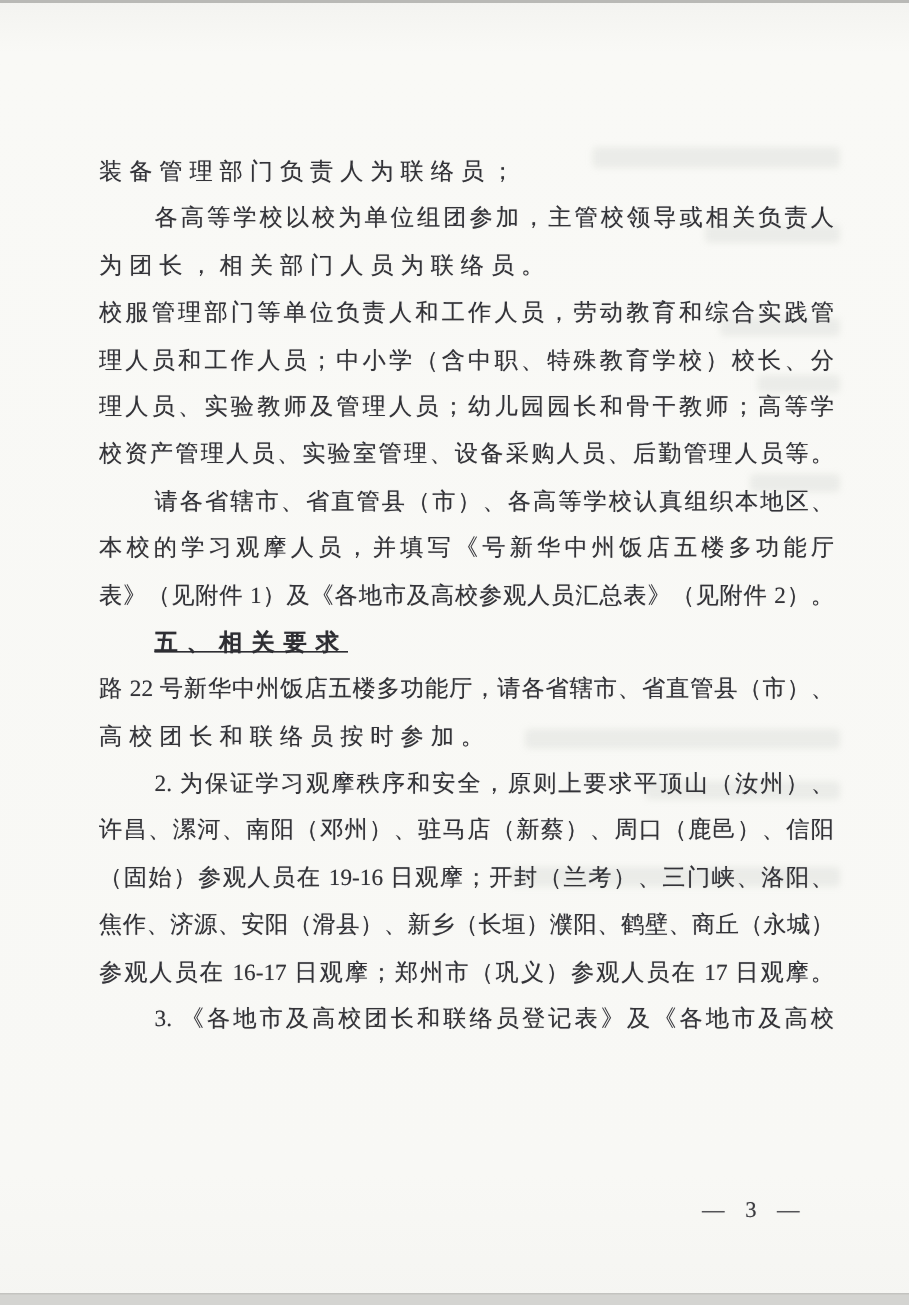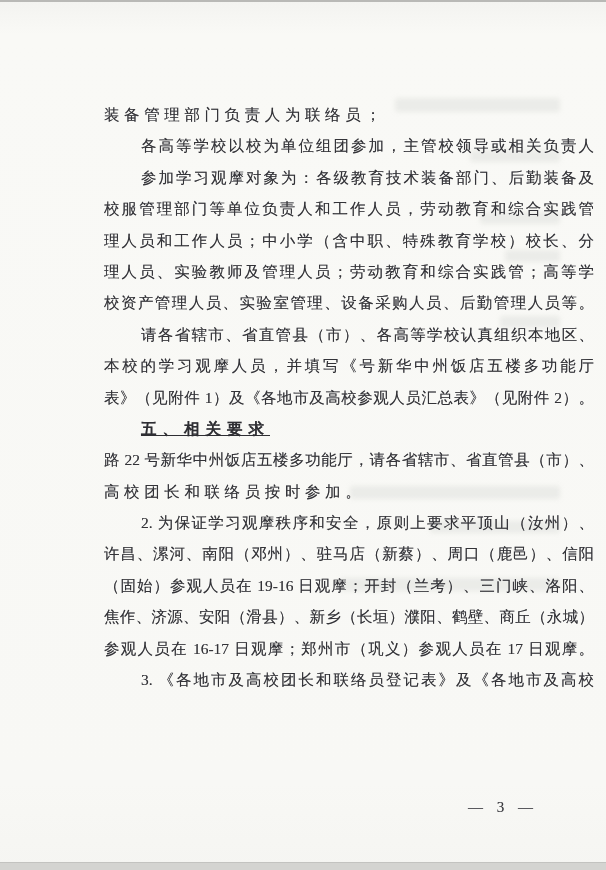--- a/index.html
+++ b/index.html
@@ -35,21 +35,20 @@
     border-top: 1px solid #c3c3c0;
   }
   .textblock {
     position: absolute;
     left: 66px;
     top: 99px;
     width: 490px;
     font-size: 15.5px;
     color: #333338;
     text-shadow: 0 0 0.5px rgba(70,70,75,0.55);
-    margin-left: 38px;
   }
   .line {
     height: 31.4px;
     line-height: 31.4px;
     white-space: nowrap;
     letter-spacing: 4.6px;   
   }
   .line.fill {
     white-space: normal;
     letter-spacing: normal;
@@ -105,24 +104,24 @@
 <div class="ghost g5"></div>
 <div class="ghost g6"></div>
 <div class="ghost g7"></div>
 <div class="ghost g8"></div>
 
 <div class="page-top-edge"></div>
 
 <div class="textblock">
   <div class="line">装备管理部门负责人为联络员；</div>
   <div class="line indent fill">各高等学校以校为单位组团参加，主管校领导或相关负责人</div>
-  <div class="line indent fill">参加学习观摩对象为：各级教育技术装备部门、后勤装备及</div>
+  <div class="line">为团长，相关部门人员为联络员。</div>
   <div class="line fill">校服管理部门等单位负责人和工作人员，劳动教育和综合实践管</div>
   <div class="line fill">理人员和工作人员；中小学（含中职、特殊教育学校）校长、分</div>
-  <div class="line fill">理人员、实验教师及管理人员；劳动教育和综合实践管；高等学</div>
+  <div class="line fill">理人员、实验教师及管理人员；幼儿园园长和骨干教师；高等学</div>
   <div class="line fill">校资产管理人员、实验室管理、设备采购人员、后勤管理人员等。</div>
   <div class="line indent fill">请各省辖市、省直管县（市）、各高等学校认真组织本地区、</div>
   <div class="line fill">本校的学习观摩人员，并填写《号新华中州饭店五楼多功能厅</div>
   <div class="line fill">表》（见附件 1）及《各地市及高校参观人员汇总表》（见附件 2）。</div>
   <div class="line indent heading">五、相关要求</div>
   <div class="line fill">路 22 号新华中州饭店五楼多功能厅，请各省辖市、省直管县（市）、</div>
   <div class="line">高校团长和联络员按时参加。</div>
   <div class="line indent fill">2. 为保证学习观摩秩序和安全，原则上要求平顶山（汝州）、</div>
   <div class="line fill">许昌、漯河、南阳（邓州）、驻马店（新蔡）、周口（鹿邑）、信阳</div>
   <div class="line fill">（固始）参观人员在 19-16 日观摩；开封（兰考）、三门峡、洛阳、</div>

